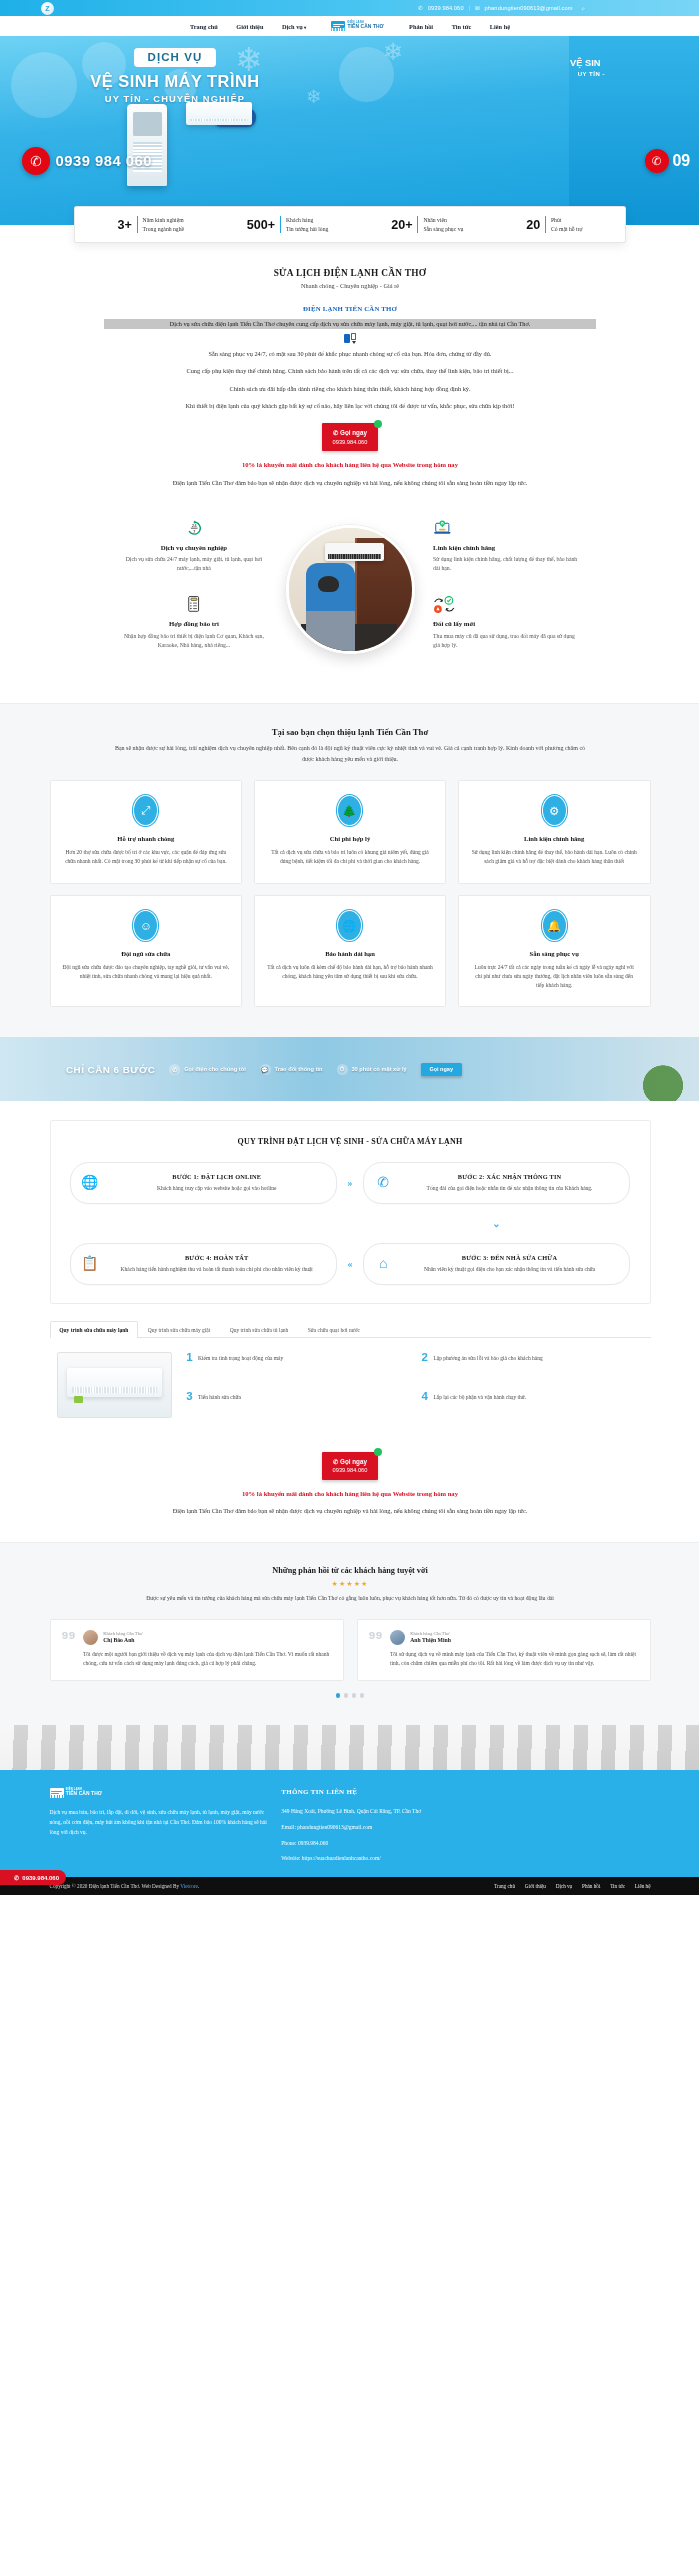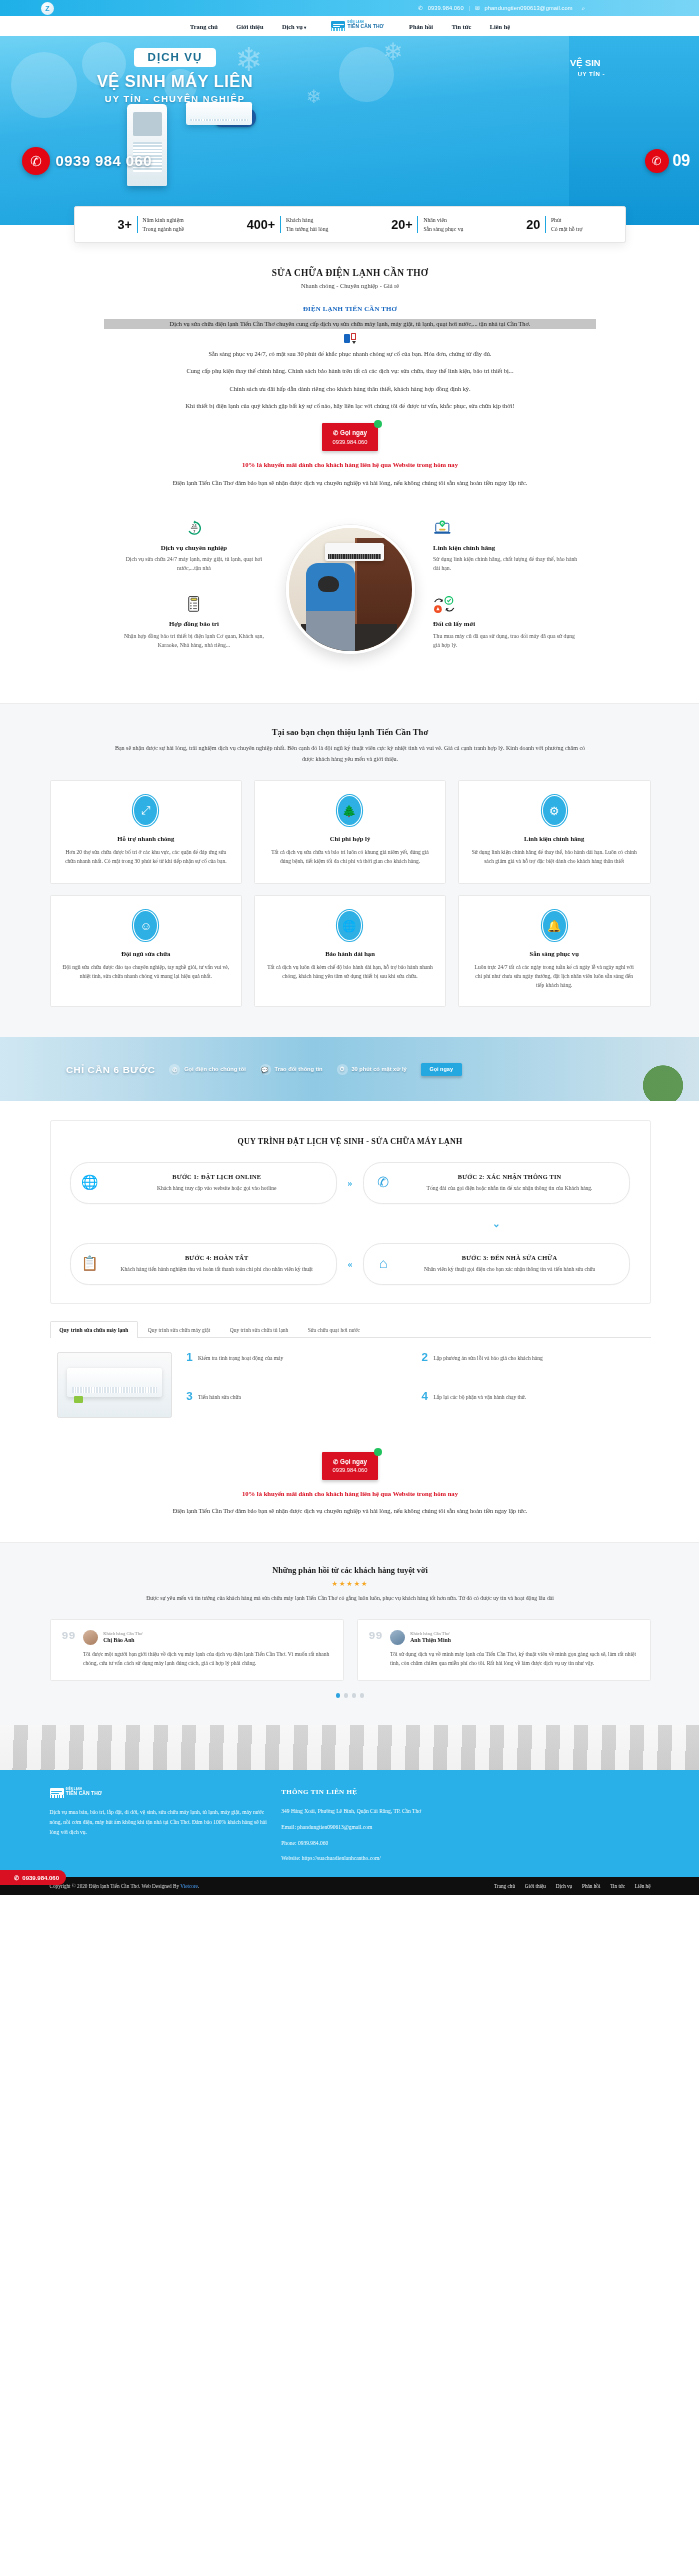--- a/index.html
+++ b/index.html
@@ -219,21 +219,21 @@
   <div class="bokeh" style="width:66px;height:66px;left:11px;top:16.4px"></div>
   <div class="bokeh" style="width:44px;height:44px;left:82px;top:5.5px"></div>
   <div class="bokeh" style="width:33px;height:33px;left:164px;top:33px"></div>
   <div class="bokeh" style="width:55px;height:55px;left:339px;top:11px"></div>
   <div class="snow" style="left:235px;top:8.2px">❄</div>
   <div class="snow" style="left:383px;top:4.4px;font-size:24px">❄</div>
   <div class="snow" style="left:306px;top:52px;font-size:18.6px">❄</div>
 
   <div class="hero-center" style="width:350px">
     <div class="badge-dv">DỊCH VỤ</div>
-    <div class="hero-h1">VỆ SINH MÁY LIÊN</div>
+    <div class="hero-h1">VỆ SINH MÁY TRÌNH</div>
     <div class="hero-h2">UY TÍN - CHUYÊN NGHIỆP</div>
   </div>
 
   <div class="hero-cta" style="left:213px;transform:none">
     <b>Gọi ngay</b>
     <span>0939.984.060</span>
   </div>
 
   <div class="floor-unit"></div>
   <div class="ac-unit" style="left:186px;top:66px;width:66px;height:23px"></div>
@@ -256,21 +256,21 @@
 <div class="stats-outer">
   <div class="stats">
     <div class="stat">
       <div class="num">3+</div>
       <div class="lines">
           <div>Năm kinh nghiệm</div>
           <div>Trong ngành nghề</div>
         </div>
     </div>
     <div class="stat">
-      <div class="num">400+</div>
+      <div class="num">500+</div>
       <div class="lines">
           <div>Khách hàng</div>
           <div>Tin tưởng hài lòng</div>
         </div>
     </div>
     <div class="stat">
       <div class="num">20+</div>
       <div class="lines">
           <div>Nhân viên</div>
           <div>Sẵn sàng phục vụ</div>
@@ -280,21 +280,21 @@
       <div class="num">20</div>
       <div class="lines">
           <div>Phút</div>
           <div>Có mặt hỗ trợ</div>
         </div>
     </div>
   </div>
 </div>
 
 <div class="intro">
-  <h2>SỬA CHỮA ĐIỆN LẠNH CẦN THƠ</h2>
+  <h2>SỬA LỊCH ĐIỆN LẠNH CẦN THƠ</h2>
   <div class="sub">Nhanh chóng - Chuyên nghiệp - Giá rẻ</div>
   <h3>ĐIỆN LẠNH TIẾN CẦN THƠ</h3>
   <p class="sel">Dịch vụ sửa chữa điện lạnh Tiến Cần Thơ chuyên cung cấp dịch vụ sửa chữa máy lạnh, máy giặt, tủ lạnh, quạt hơi nước,... tận nhà tại Cần Thơ.</p>
   <div style="margin:-3.3px 0 -2.2px">
     <span class="cur-icon"><span class="a"></span><span class="b"></span><span class="c"></span></span>
   </div>
   <p>Sẵn sàng phục vụ 24/7, có mặt sau 30 phút để khắc phục nhanh chóng sự cố của bạn. Hóa đơn, chứng từ đầy đủ.</p>
   <p>Cung cấp phụ kiện thay thế chính hãng. Chính sách bảo hành trên tất cả các dịch vụ: sửa chữa, thay thế linh kiện, bảo trì thiết bị...</p>
   <p>Chính sách ưu đãi hấp dẫn dành riêng cho khách hàng thân thiết, khách hàng hợp đồng định kỳ.</p>
   <p>Khi thiết bị điện lạnh của quý khách gặp bất kỳ sự cố nào, hãy liên lạc với chúng tôi để được tư vấn, khắc phục, sửa chữa kịp thời!</p>

